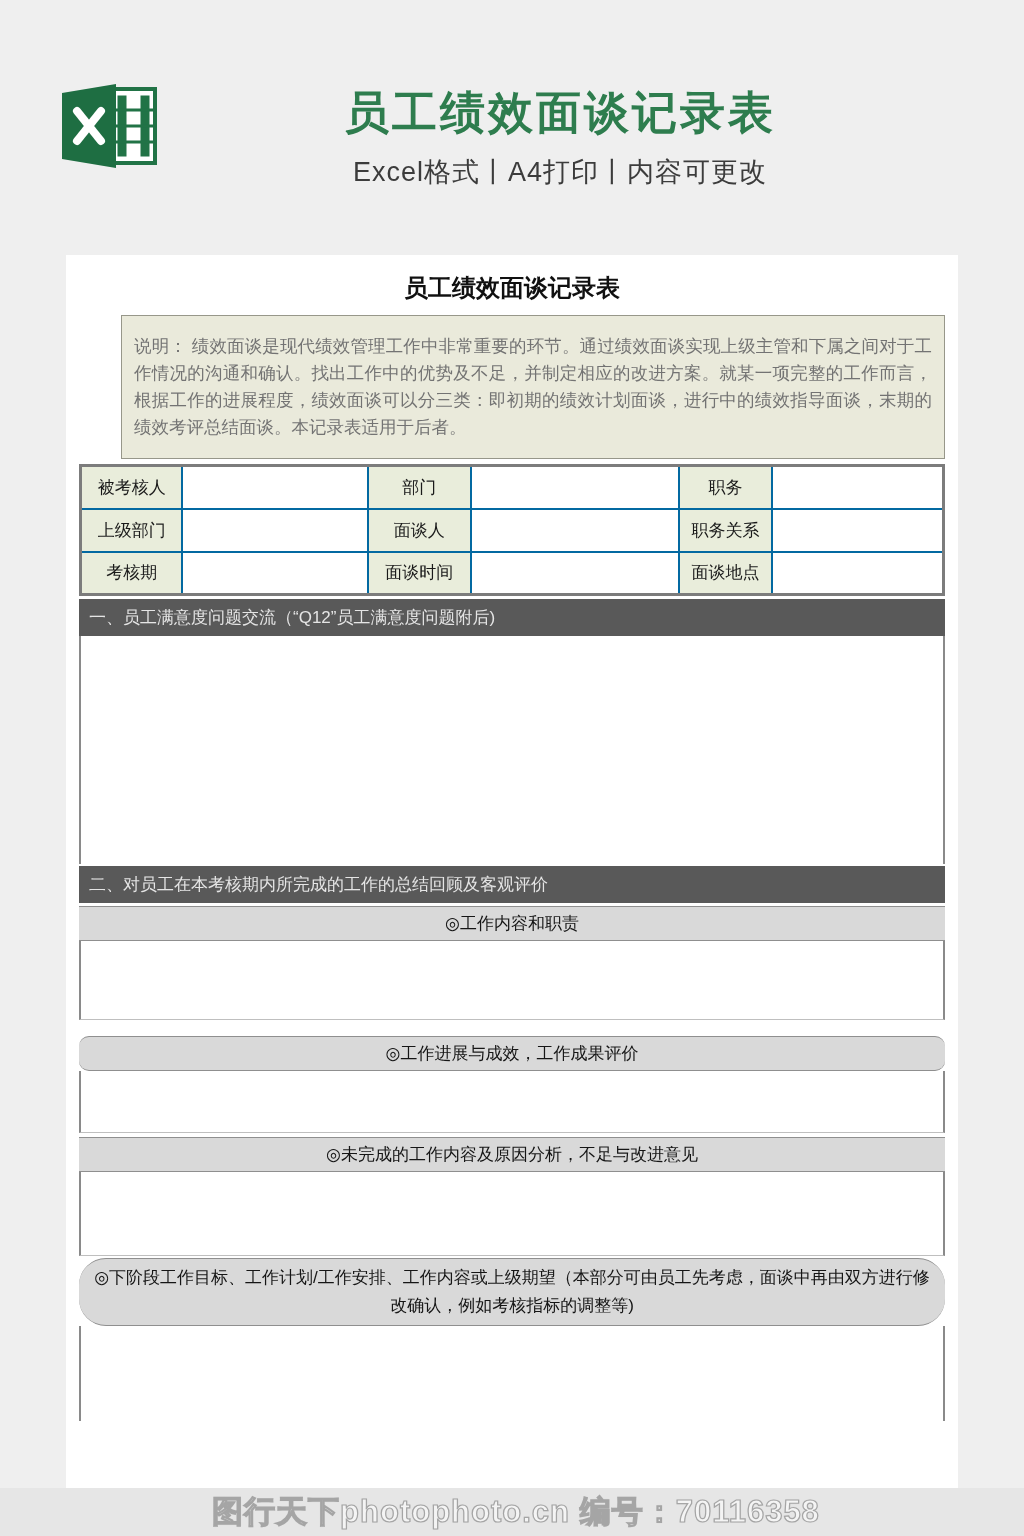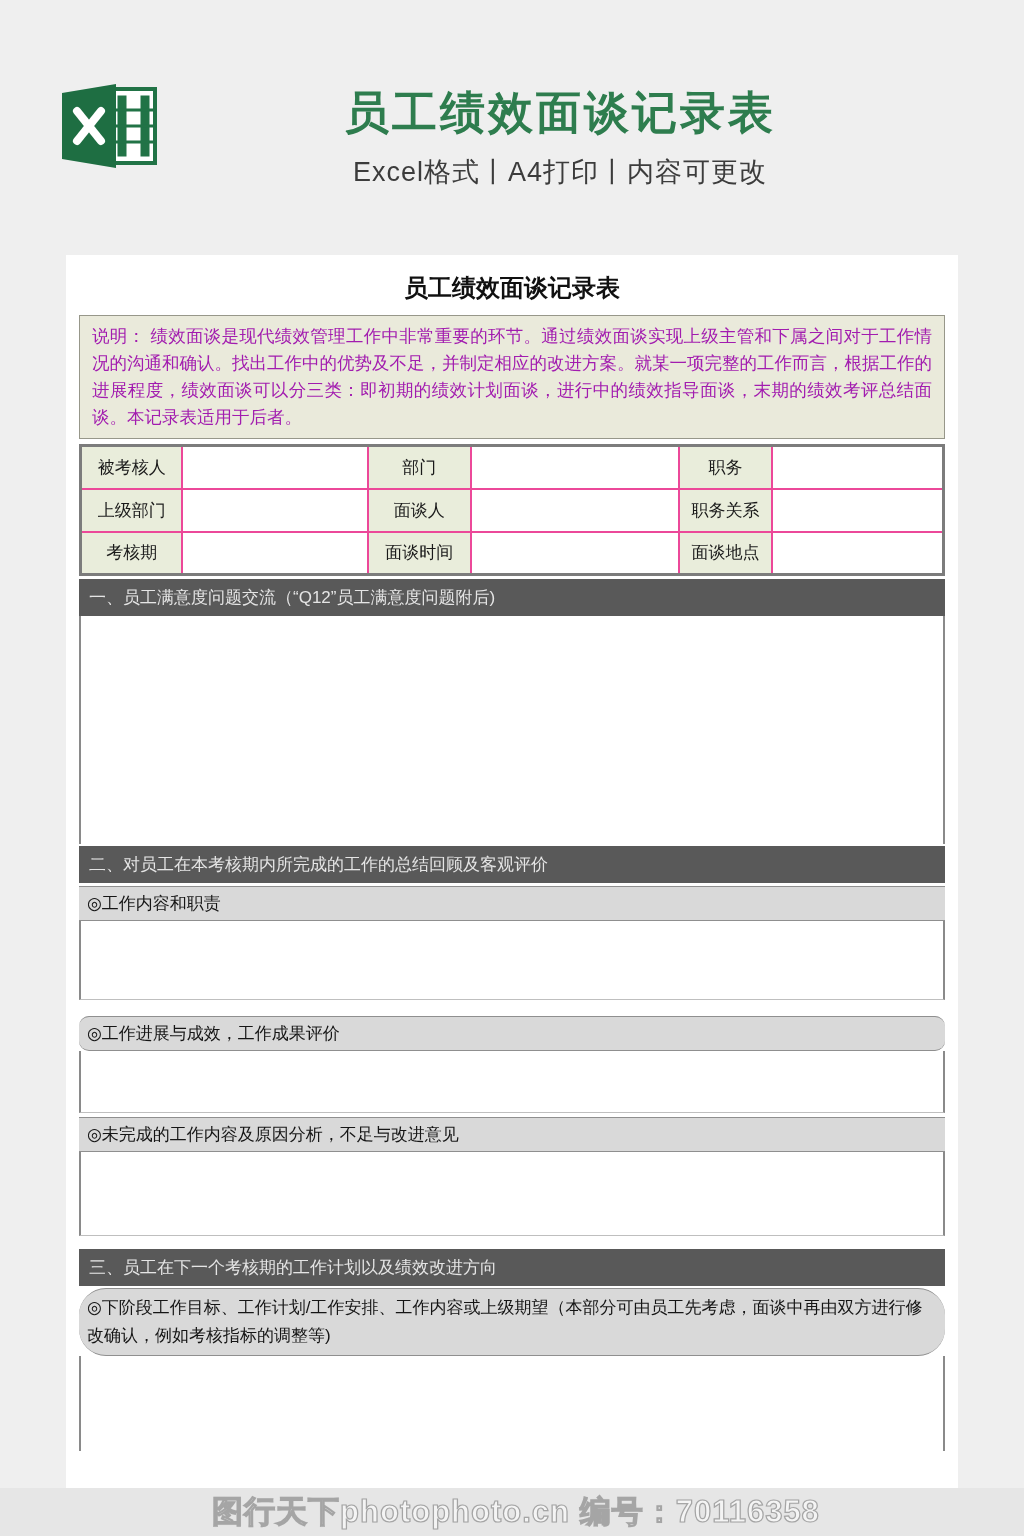--- a/index.html
+++ b/index.html
@@ -23,47 +23,47 @@
     margin-top:16px; font-size:27px; color:#3c3c3c; letter-spacing:1px;
   }
 
   
   .document { width:892px; margin:0 auto; background:#ffffff; flex:0 0 auto; height:1233px; }
   .doc-inner { margin:0 13px; }
   .doc-title { text-align:center; font-size:24px; font-weight:bold; color:#101010; padding:17px 0 11px; }
 
   .desc-box {
     background:#eaeadb; border:1px solid #97978a;
-    padding:7px 12px; font-size:17.5px; line-height:27px;
-    text-align:justify; color:#a21caf;
+    padding:17px 12px; font-size:17.5px; line-height:27px;
+    text-align:justify; color:#737373;margin-left:42px;
   }
 
   table.info-table {
     width:100%; border-collapse:collapse; table-layout:fixed;
     margin-top:5px; border:3px solid #7c7c7c;
   }
   table.info-table td {
-    border:2px solid #ec4899; height:43px; font-size:17px; color:#1a1a1a;
+    border:2px solid #0369a1; height:43px; font-size:17px; color:#1a1a1a;
   }
   td.lbl { background:#e9eddb; text-align:center; }
   td.inp { background:#ffffff; }
 
   .bar-dark {
     background:#595959; color:#e5e5e5; font-size:17px;
     height:37px; line-height:37px; padding:0 10px;
     white-space:nowrap; overflow:hidden;
   }
   .bar-dark.first { margin-top:3px; }
   .bar-dark.second { margin-top:2px; }
   .bar-dark.third { margin-top:13px; }
 
   .sub-bar {
     background:#d9d9d9; border-top:1px solid #8f8f8f; border-bottom:1px solid #8f8f8f;
     font-size:17px; color:#151515; padding:0 8px;
-    height:35px; line-height:33px;
+    height:35px; line-height:33px;text-align:center;
   }
   .sub-bar.gap-top { margin-top:3px; }
   .sub-bar.float1 { margin-top:16px;border-radius:10px; }
   .sub-bar.float2 { margin-top:4px; }
   .sub-bar.multiline { height:auto; line-height:28px; padding:5px 8px; margin-top:2px;border-radius:27px; }
 
   .fill-area {
     background:#ffffff;
     border-left:2px solid #8a8a8a; border-right:2px solid #8a8a8a;
   }
@@ -168,21 +168,20 @@
       <div class="bar-dark second">二、对员工在本考核期内所完成的工作的总结回顾及客观评价</div>
       <div class="sub-bar gap-top">◎工作内容和职责</div>
       <div class="fill-area h2"></div>
 
       <div class="sub-bar float1">◎工作进展与成效，工作成果评价</div>
       <div class="fill-area h3"></div>
 
       <div class="sub-bar float2">◎未完成的工作内容及原因分析，不足与改进意见</div>
       <div class="fill-area h4"></div>
 
-      <div class="bar-dark third">三、员工在下一个考核期的工作计划以及绩效改进方向</div>
       <div class="sub-bar multiline">◎下阶段工作目标、工作计划/工作安排、工作内容或上级期望（本部分可由员工先考虑，面谈中再由双方进行修改确认，例如考核指标的调整等)</div>
       <div class="fill-area h5"></div>
 
     </div>
   </div>
 
   <div class="footer">
     <div class="watermark">图行天下photophoto.cn 编号：70116358</div>
   </div>
 

